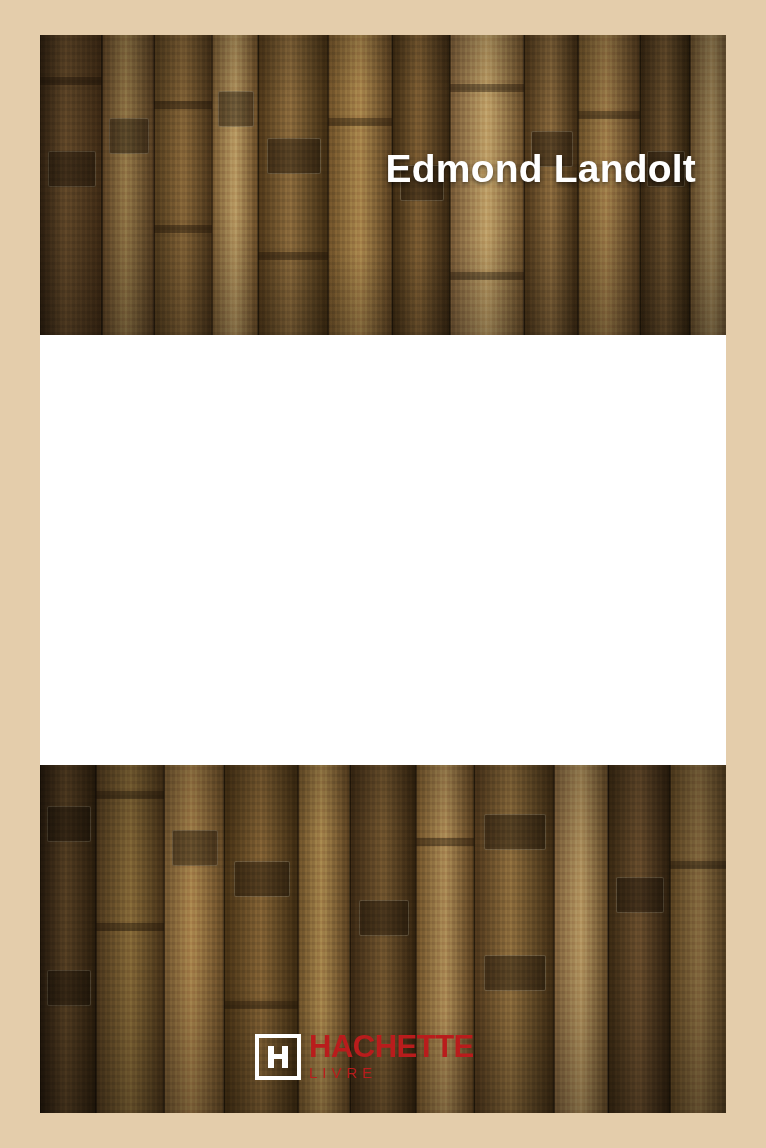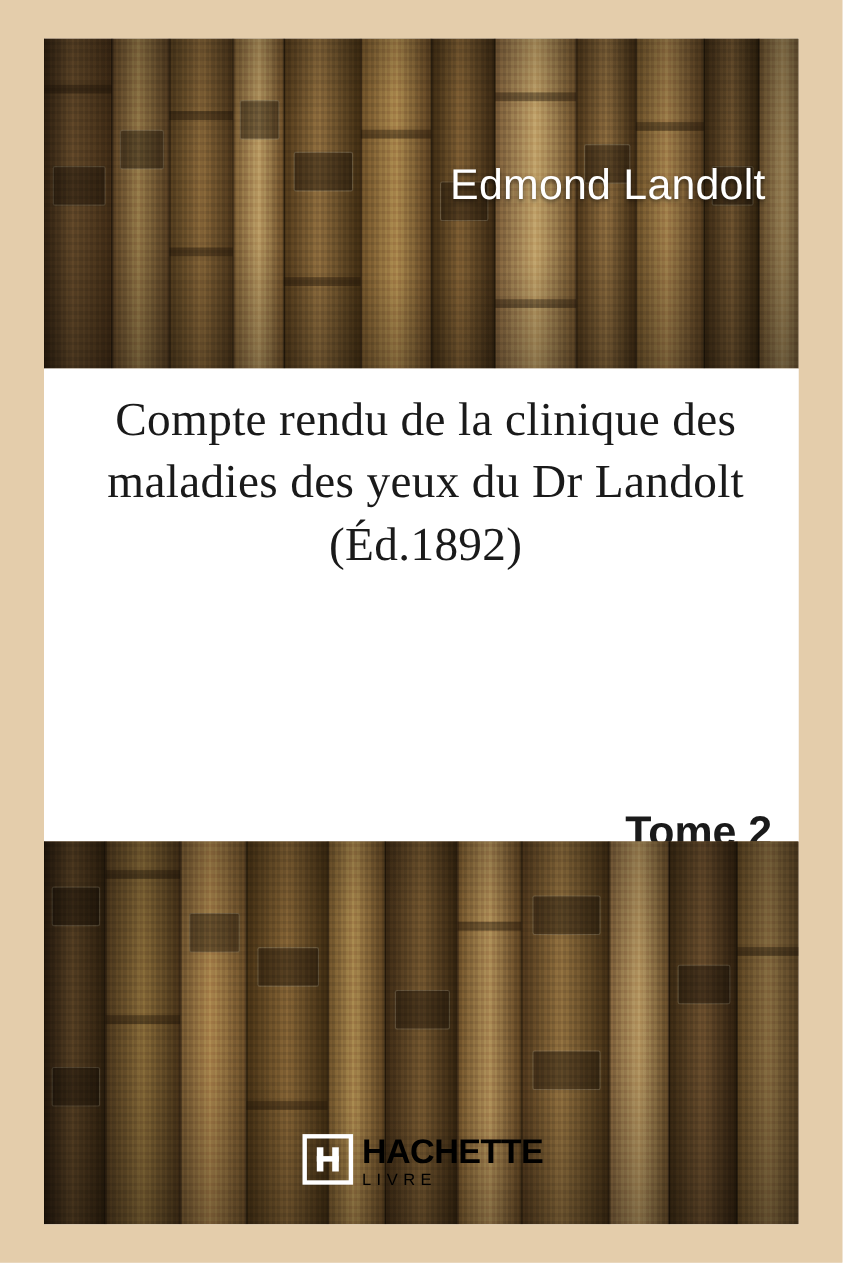--- a/index.html
+++ b/index.html
@@ -105,21 +105,21 @@
     pointer-events: none;
   }
 
   
   .author {
     position: absolute;
     right: 30px;
     top: 112px;
     color: #ffffff;
     font-family: "Liberation Sans", sans-serif;
-    font-weight: normal;
+    font-weight: bold;
     font-size: 39px;
     letter-spacing: 0.2px;
     text-shadow: 0 2px 4px rgba(0,0,0,0.55);
     white-space: nowrap;
   }
 
   
   .middle {
     position: absolute;
     left: 0;
@@ -158,23 +158,22 @@
     left: 0;
     bottom: 22px;
     width: 686px;
     height: 66px;
   }
   .hachette {
     position: absolute;
     left: 215px;
     top: 6px;
     display: flex;
-    align-items: flex-start;
-    color: #000000;
-    margin-left: 20px;
+    align-items: flex-end;
+    color: #b91c1c;
   }
   .hachette .mark {
     width: 46px;
     height: 46px;
     border: 4px solid #ffffff;
     box-sizing: border-box;
     position: relative;
     margin-right: 8px;
   }
   .hachette .mark::before,
@@ -272,24 +271,20 @@
       <div class="spine" style="left:600px;width:50px;background:linear-gradient(90deg,#3f2c14,#7e5f36 50%,#392810);">
         <div class="lbl" style="top:40%;"></div>
       </div>
       <div class="spine" style="left:650px;width:44px;background:linear-gradient(90deg,#7b5d34,#c2a46d 50%,#6d502b);"></div>
       <div class="grain"></div>
       <div class="vignette"></div>
     </div>
 
     <div class="author">Edmond Landolt</div>
 
-    <div class="middle">
-      <div class="title">Compte rendu de la clinique des maladies des yeux du Dr Landolt (Éd.1892)</div>
-      <div class="tome">Tome 2</div>
-    </div>
 
     <div class="band-bottom">
       <div class="spine" style="left:0px;width:56px;background:linear-gradient(90deg,#2f2010,#6a4e2b 45%,#33230f);">
         <div class="lbl" style="top:16%;"></div>
         <div class="lbl" style="top:58%;"></div>
       </div>
       <div class="spine" style="left:56px;width:68px;background:linear-gradient(90deg,#5a4121,#96763f 50%,#4b3519);">
         <div class="band" style="top:12%;"></div>
         <div class="band" style="top:46%;"></div>
       </div>

